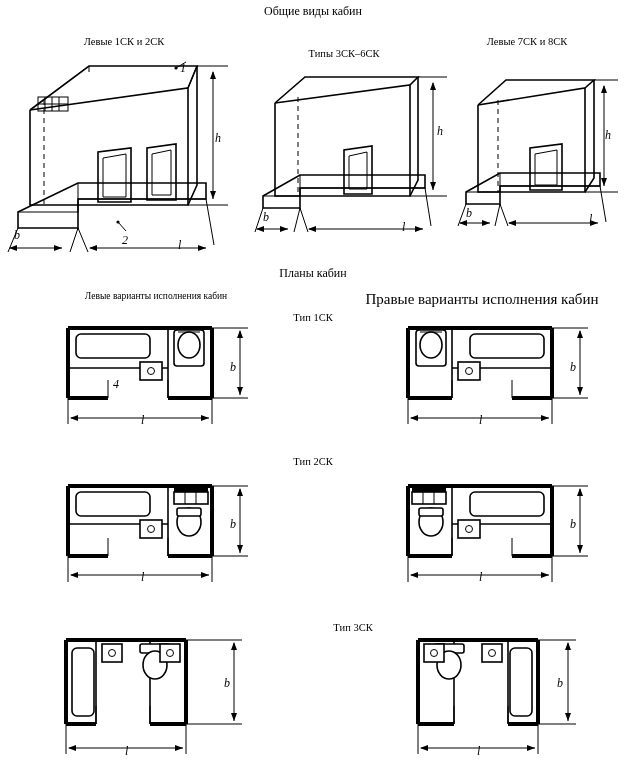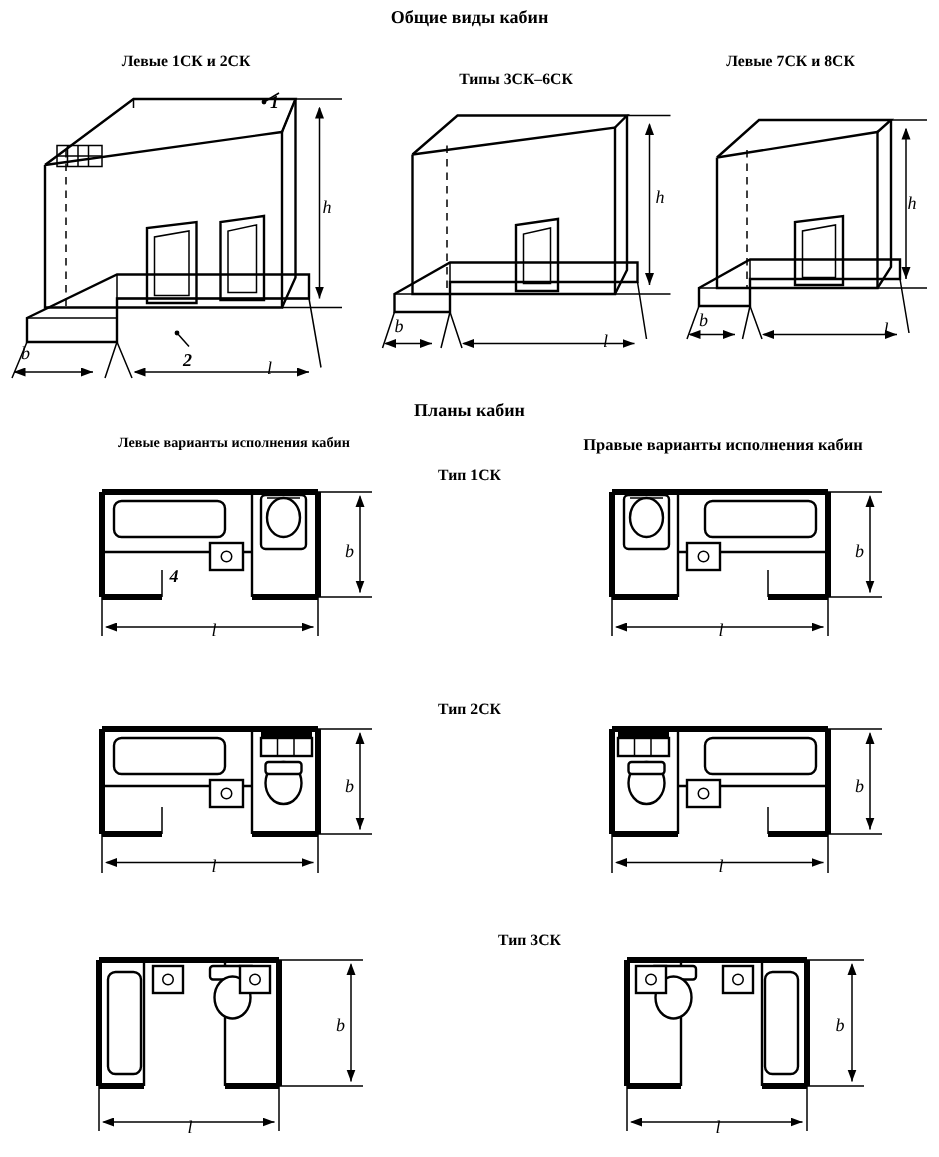--- a/index.html
+++ b/index.html
@@ -1,19 +1,19 @@
 <!DOCTYPE html>
 <html><head>
 <meta charset="utf-8">
 <style>
   html,body{margin:0;padding:0;background:#fff;}
   body{width:626px;height:771px;position:relative;font-family:"Liberation Serif",serif;color:#000;}
   .stage{position:relative;width:626px;height:771px;overflow:hidden;}
   .lbl{position:absolute;font-family:"Liberation Serif",serif;white-space:nowrap;}
-  .t-bold{font-weight:bold;}
+  .t-bold{font-weight:normal;}
   .t-ital{font-style:italic;}
   .c{transform:translateX(-50%);}
   svg{position:absolute;left:0;top:0;}
   .ln{stroke:#000;fill:none;}
   .thin{stroke-width:1;}
   .med{stroke-width:1.6;}
   .thick{stroke-width:4;}
   .fillw{fill:#fff;}
 </style>
 </head>
@@ -23,24 +23,24 @@
 
   <div class="lbl t-bold c" style="left:313px;top:4px;font-size:12px;">Общие виды кабин</div>
 
   <div class="lbl t-bold c" style="left:124px;top:36px;font-size:10.5px;">Левые 1СК и 2СК</div>
   <div class="lbl t-bold c" style="left:344px;top:48px;font-size:10.5px;">Типы 3СК–6СК</div>
   <div class="lbl t-bold c" style="left:527px;top:36px;font-size:10.5px;">Левые 7СК и 8СК</div>
 
   <div class="lbl t-bold c" style="left:313px;top:266px;font-size:12px;">Планы кабин</div>
 
   <div class="lbl t-bold c" style="left:156px;top:291px;font-size:9.5px;">Левые варианты исполнения кабин</div>
-  <div class="lbl t-bold c" style="left:482px;top:291px;font-size:11px;">Правые варианты исполнения кабин</div>
+  <div class="lbl t-bold c" style="left:482px;top:291px;font-size:15px;">Правые варианты исполнения кабин</div>
 
   <div class="lbl t-bold c" style="left:313px;top:312px;font-size:10.5px;">Тип 1СК</div>
-  <div class="lbl t-bold c" style="left:313px;top:468px;font-size:10.5px;">Тип 2СК</div>
+  <div class="lbl t-bold c" style="left:313px;top:456px;font-size:10.5px;">Тип 2СК</div>
   <div class="lbl t-bold c" style="left:313px;top:622px;font-size:10.5px;margin-left:40px;">Тип 3СК</div>
 
   <div class="lbl t-ital t-bold" style="left:180px;top:61px;font-size:12px;">1</div>
   <div class="lbl t-ital t-bold" style="left:122px;top:233px;font-size:12px;">2</div>
 
   <div class="lbl t-ital" style="left:215px;top:131px;font-size:12px;">h</div>
   <div class="lbl t-ital" style="left:14px;top:228px;font-size:12px;">b</div>
   <div class="lbl t-ital" style="left:178px;top:238px;font-size:12px;">l</div>
 
   <div class="lbl t-ital" style="left:437px;top:124px;font-size:12px;">h</div>

